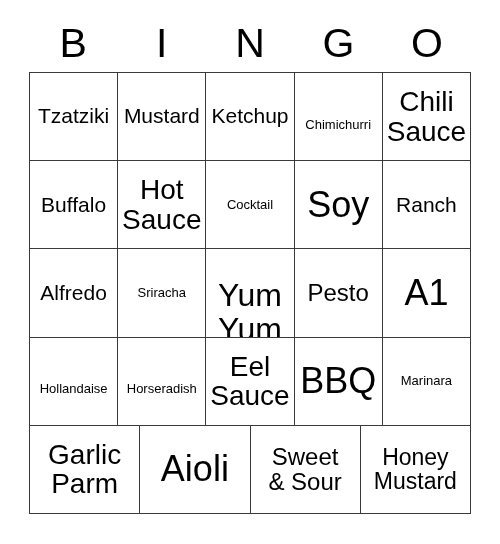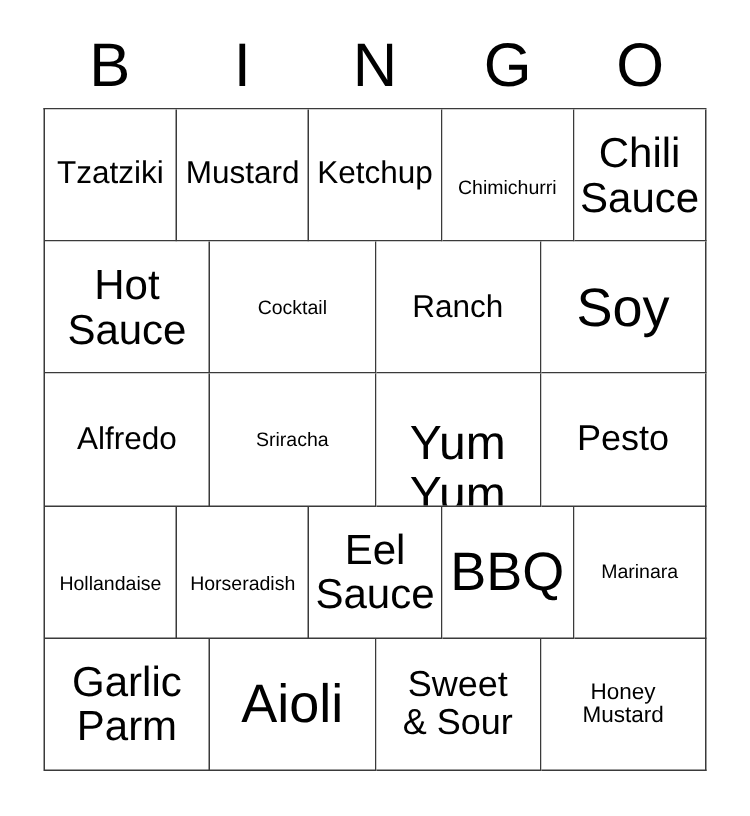--- a/index.html
+++ b/index.html
@@ -76,21 +76,21 @@
   .cell .txt {
     display: block;
     line-height: 1.06;
     white-space: pre-line;
     word-break: normal;
   }
 
   
   .s-xs  .txt { font-size: 13px; margin-top: 16px; }
   .s-sm  .txt { font-size: 13px; }
-  .s-smp .txt { font-size: 15px; }
+  .s-smp .txt { font-size: 23px; }
   .s-md  .txt { font-size: 21px; }
   .s-mdp .txt { font-size: 24px; }
   .s-lg  .txt { font-size: 28px; }
   .s-xl  .txt { font-size: 32px; margin-top: 40px; }
   .s-xxl .txt { font-size: 36px; }
 </style>
 </head>
 <body>
 
 <div id="card">
@@ -126,48 +126,54 @@
         </div>
         <div class="cell s-xs">
           <span class="txt">Chimichurri</span>
         </div>
         <div class="cell s-lg">
           <span class="txt">Chili
 Sauce</span>
         </div>
       </div>
       <div class="grid-row">
+        <div class="cell s-md">
+          <span class="txt">Buffalo</span>
+        </div>
         <div class="cell s-lg">
           <span class="txt">Hot
 Sauce</span>
         </div>
         <div class="cell s-sm">
           <span class="txt">Cocktail</span>
         </div>
+        <div class="cell s-xxl">
+          <span class="txt">Soy</span>
+        </div>
         <div class="cell s-md">
           <span class="txt">Ranch</span>
-        </div>
-        <div class="cell s-xxl">
-          <span class="txt">Soy</span>
         </div>
       </div>
       <div class="grid-row">
         <div class="cell s-md">
           <span class="txt">Alfredo</span>
         </div>
         <div class="cell s-sm">
           <span class="txt">Sriracha</span>
         </div>
         <div class="cell s-xl">
           <span class="txt">Yum
 Yum</span>
         </div>
         <div class="cell s-mdp">
           <span class="txt">Pesto</span>
         </div>
+        <div class="cell s-xxl">
+          <span class="txt">A1</span>
+        </div>
       </div>
       <div class="grid-row">
         <div class="cell s-xs">
           <span class="txt">Hollandaise</span>
         </div>
         <div class="cell s-xs">
           <span class="txt">Horseradish</span>
         </div>
         <div class="cell s-lg">
           <span class="txt">Eel

